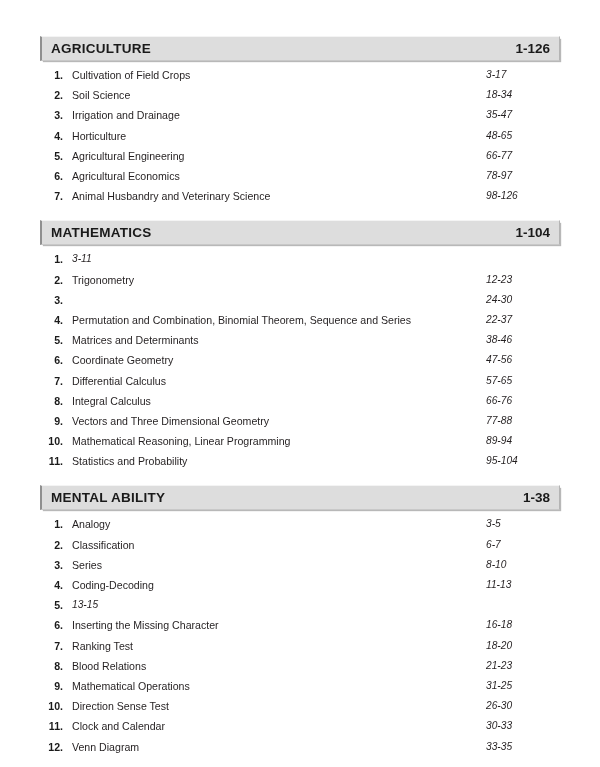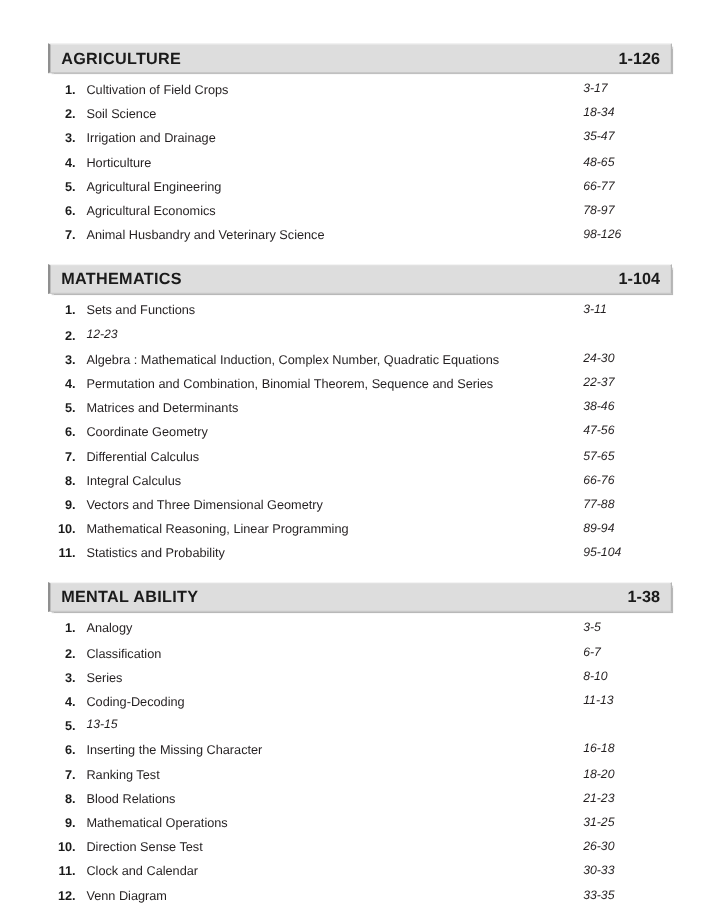--- a/index.html
+++ b/index.html
@@ -150,30 +150,30 @@
         </div>
       </div>
       <div class="section">
         <div class="sec-head">
           <span class="sec-head-title">MATHEMATICS</span>
           <span class="sec-head-pages">1-104</span>
         </div>
         <div class="entries">
           <div class="entry">
             <div class="entry-num">1.</div>
-            <div class="entry-title">Sets and Functions</div>
             <div class="entry-pages">3-11</div>
           </div>
           <div class="entry">
             <div class="entry-num">2.</div>
+            <div class="entry-title">Trigonometry</div>
             <div class="entry-pages">12-23</div>
           </div>
           <div class="entry two-line">
             <div class="entry-num">3.</div>
-            <div class="entry-title"><span>Algebra : Mathematical Induction, Complex Number, Quadratic Equations</span></div>
+            <div class="entry-title"></div>
             <div class="entry-pages">24-30</div>
           </div>
           <div class="entry">
             <div class="entry-num">4.</div>
             <div class="entry-title">Permutation and Combination, Binomial Theorem, Sequence and Series</div>
             <div class="entry-pages">22-37</div>
           </div>
           <div class="entry">
             <div class="entry-num">5.</div>
             <div class="entry-title">Matrices and Determinants</div>

